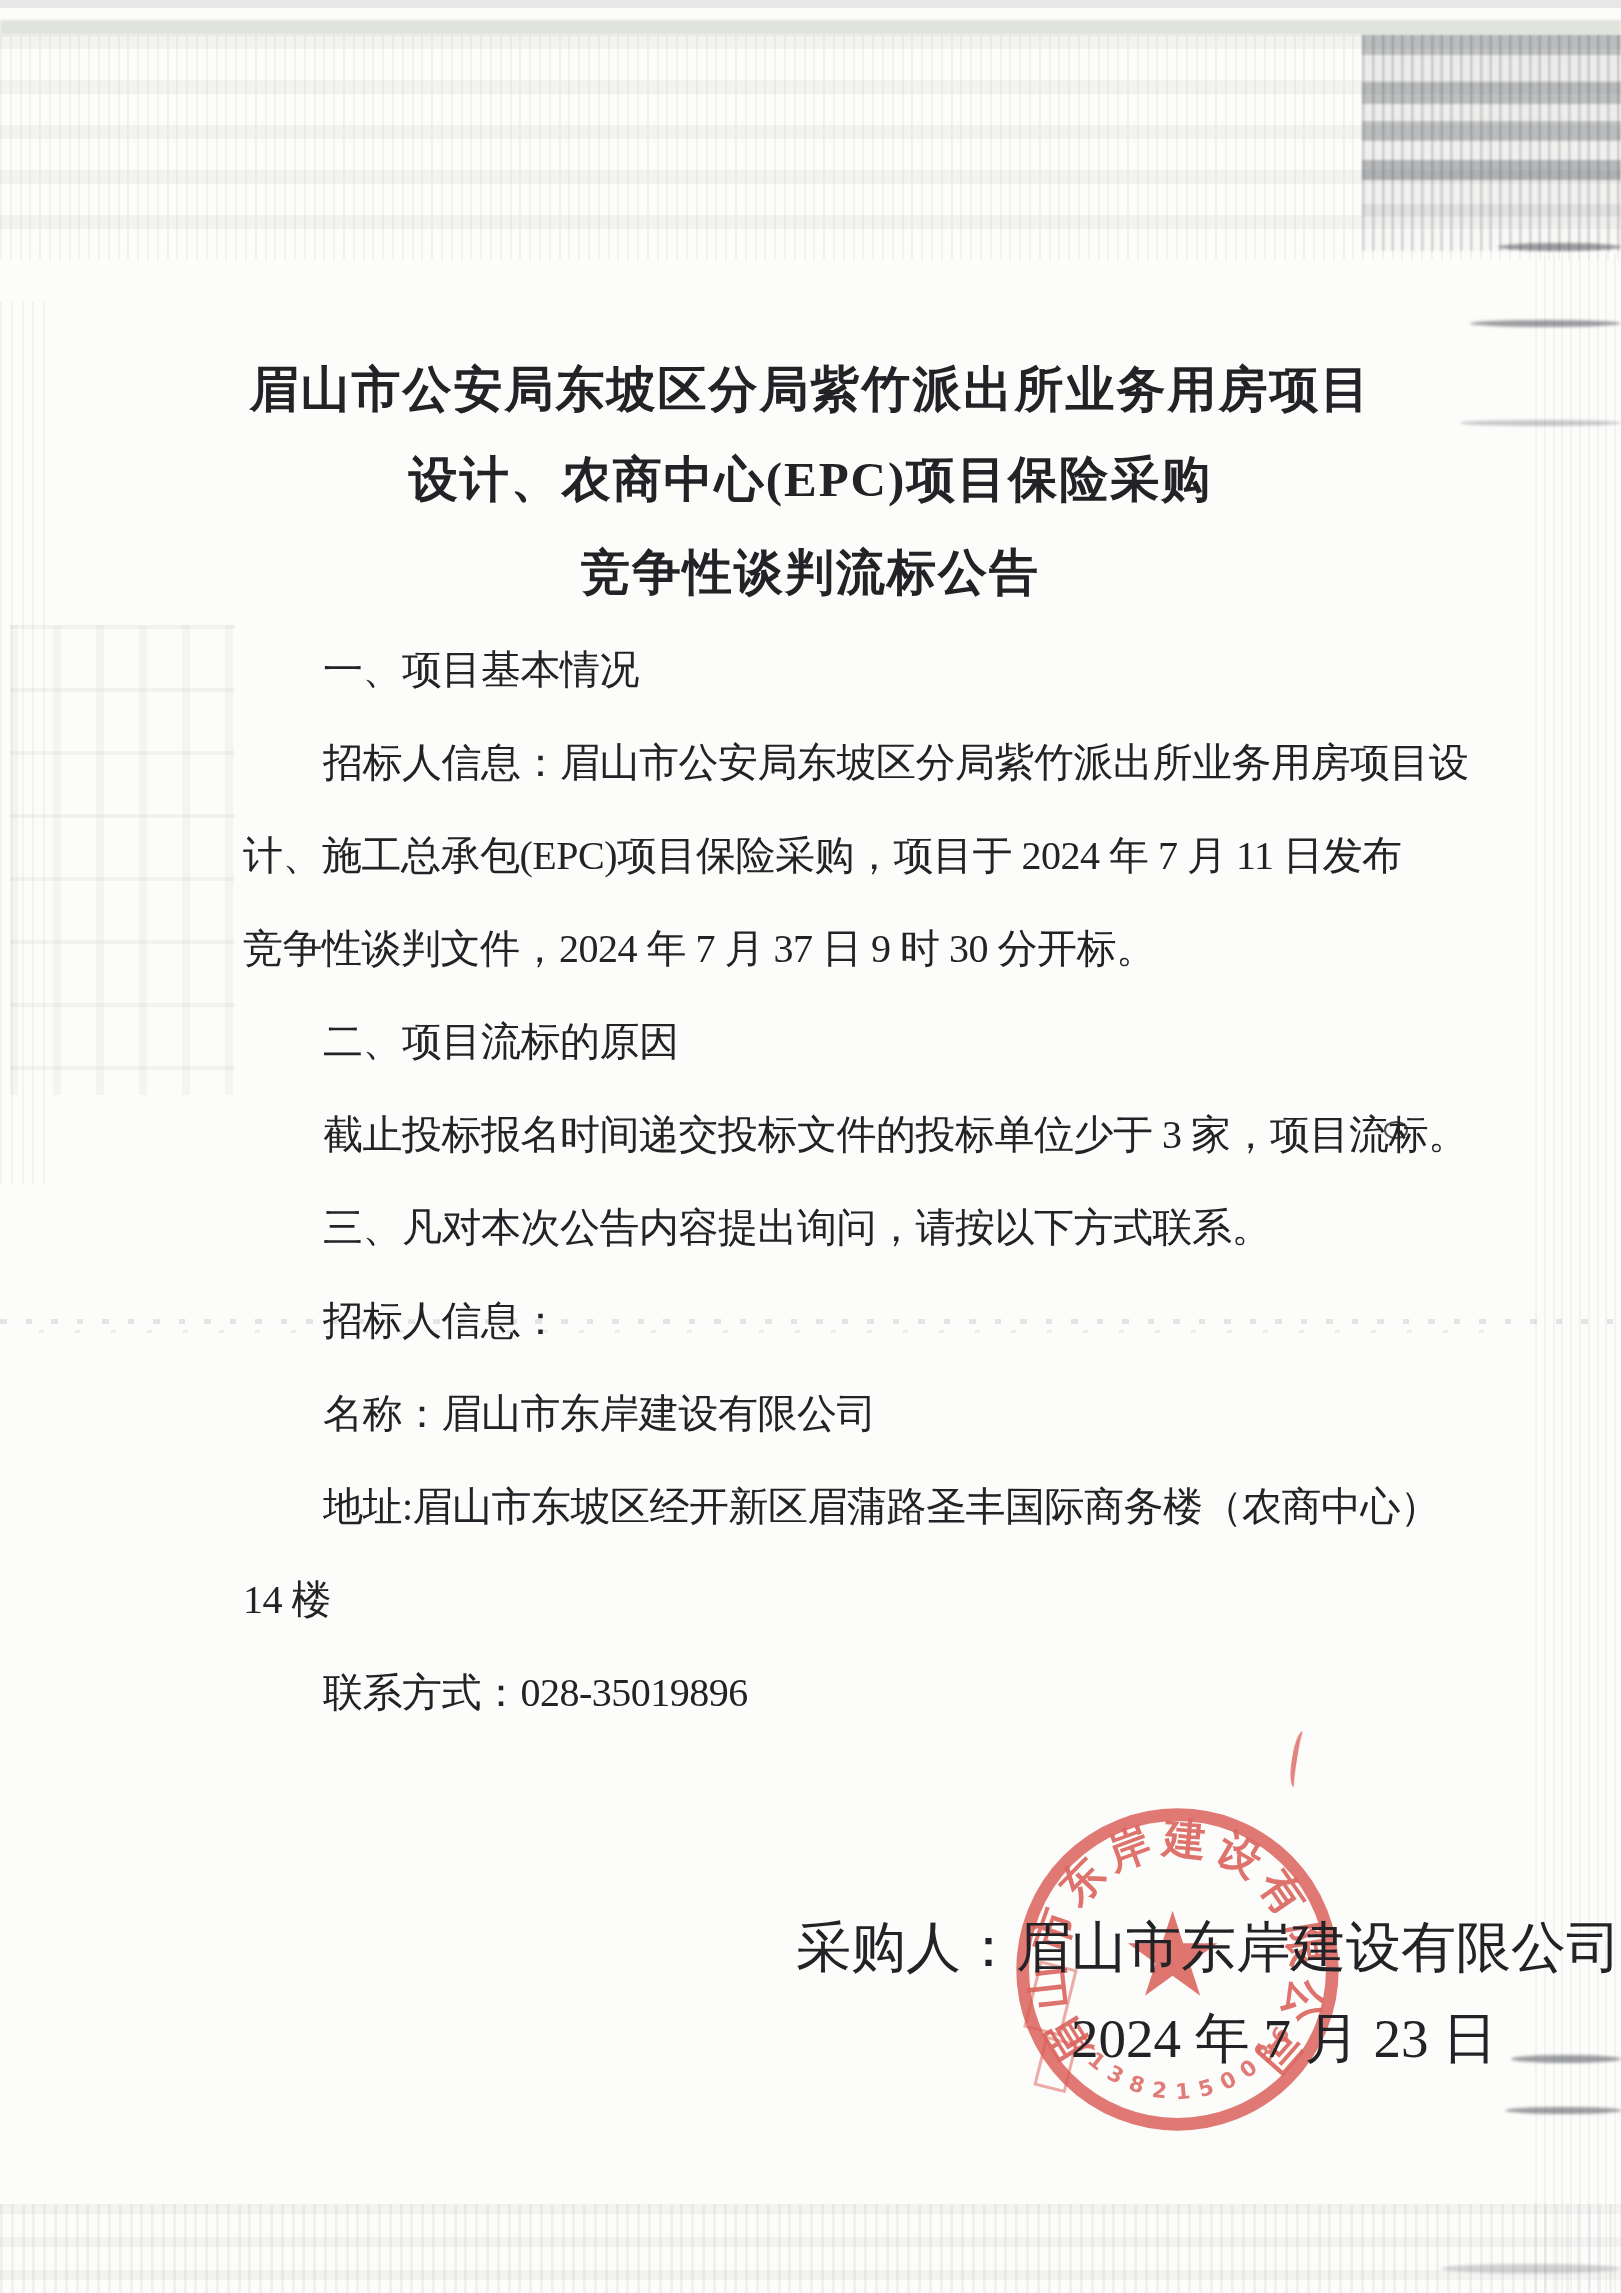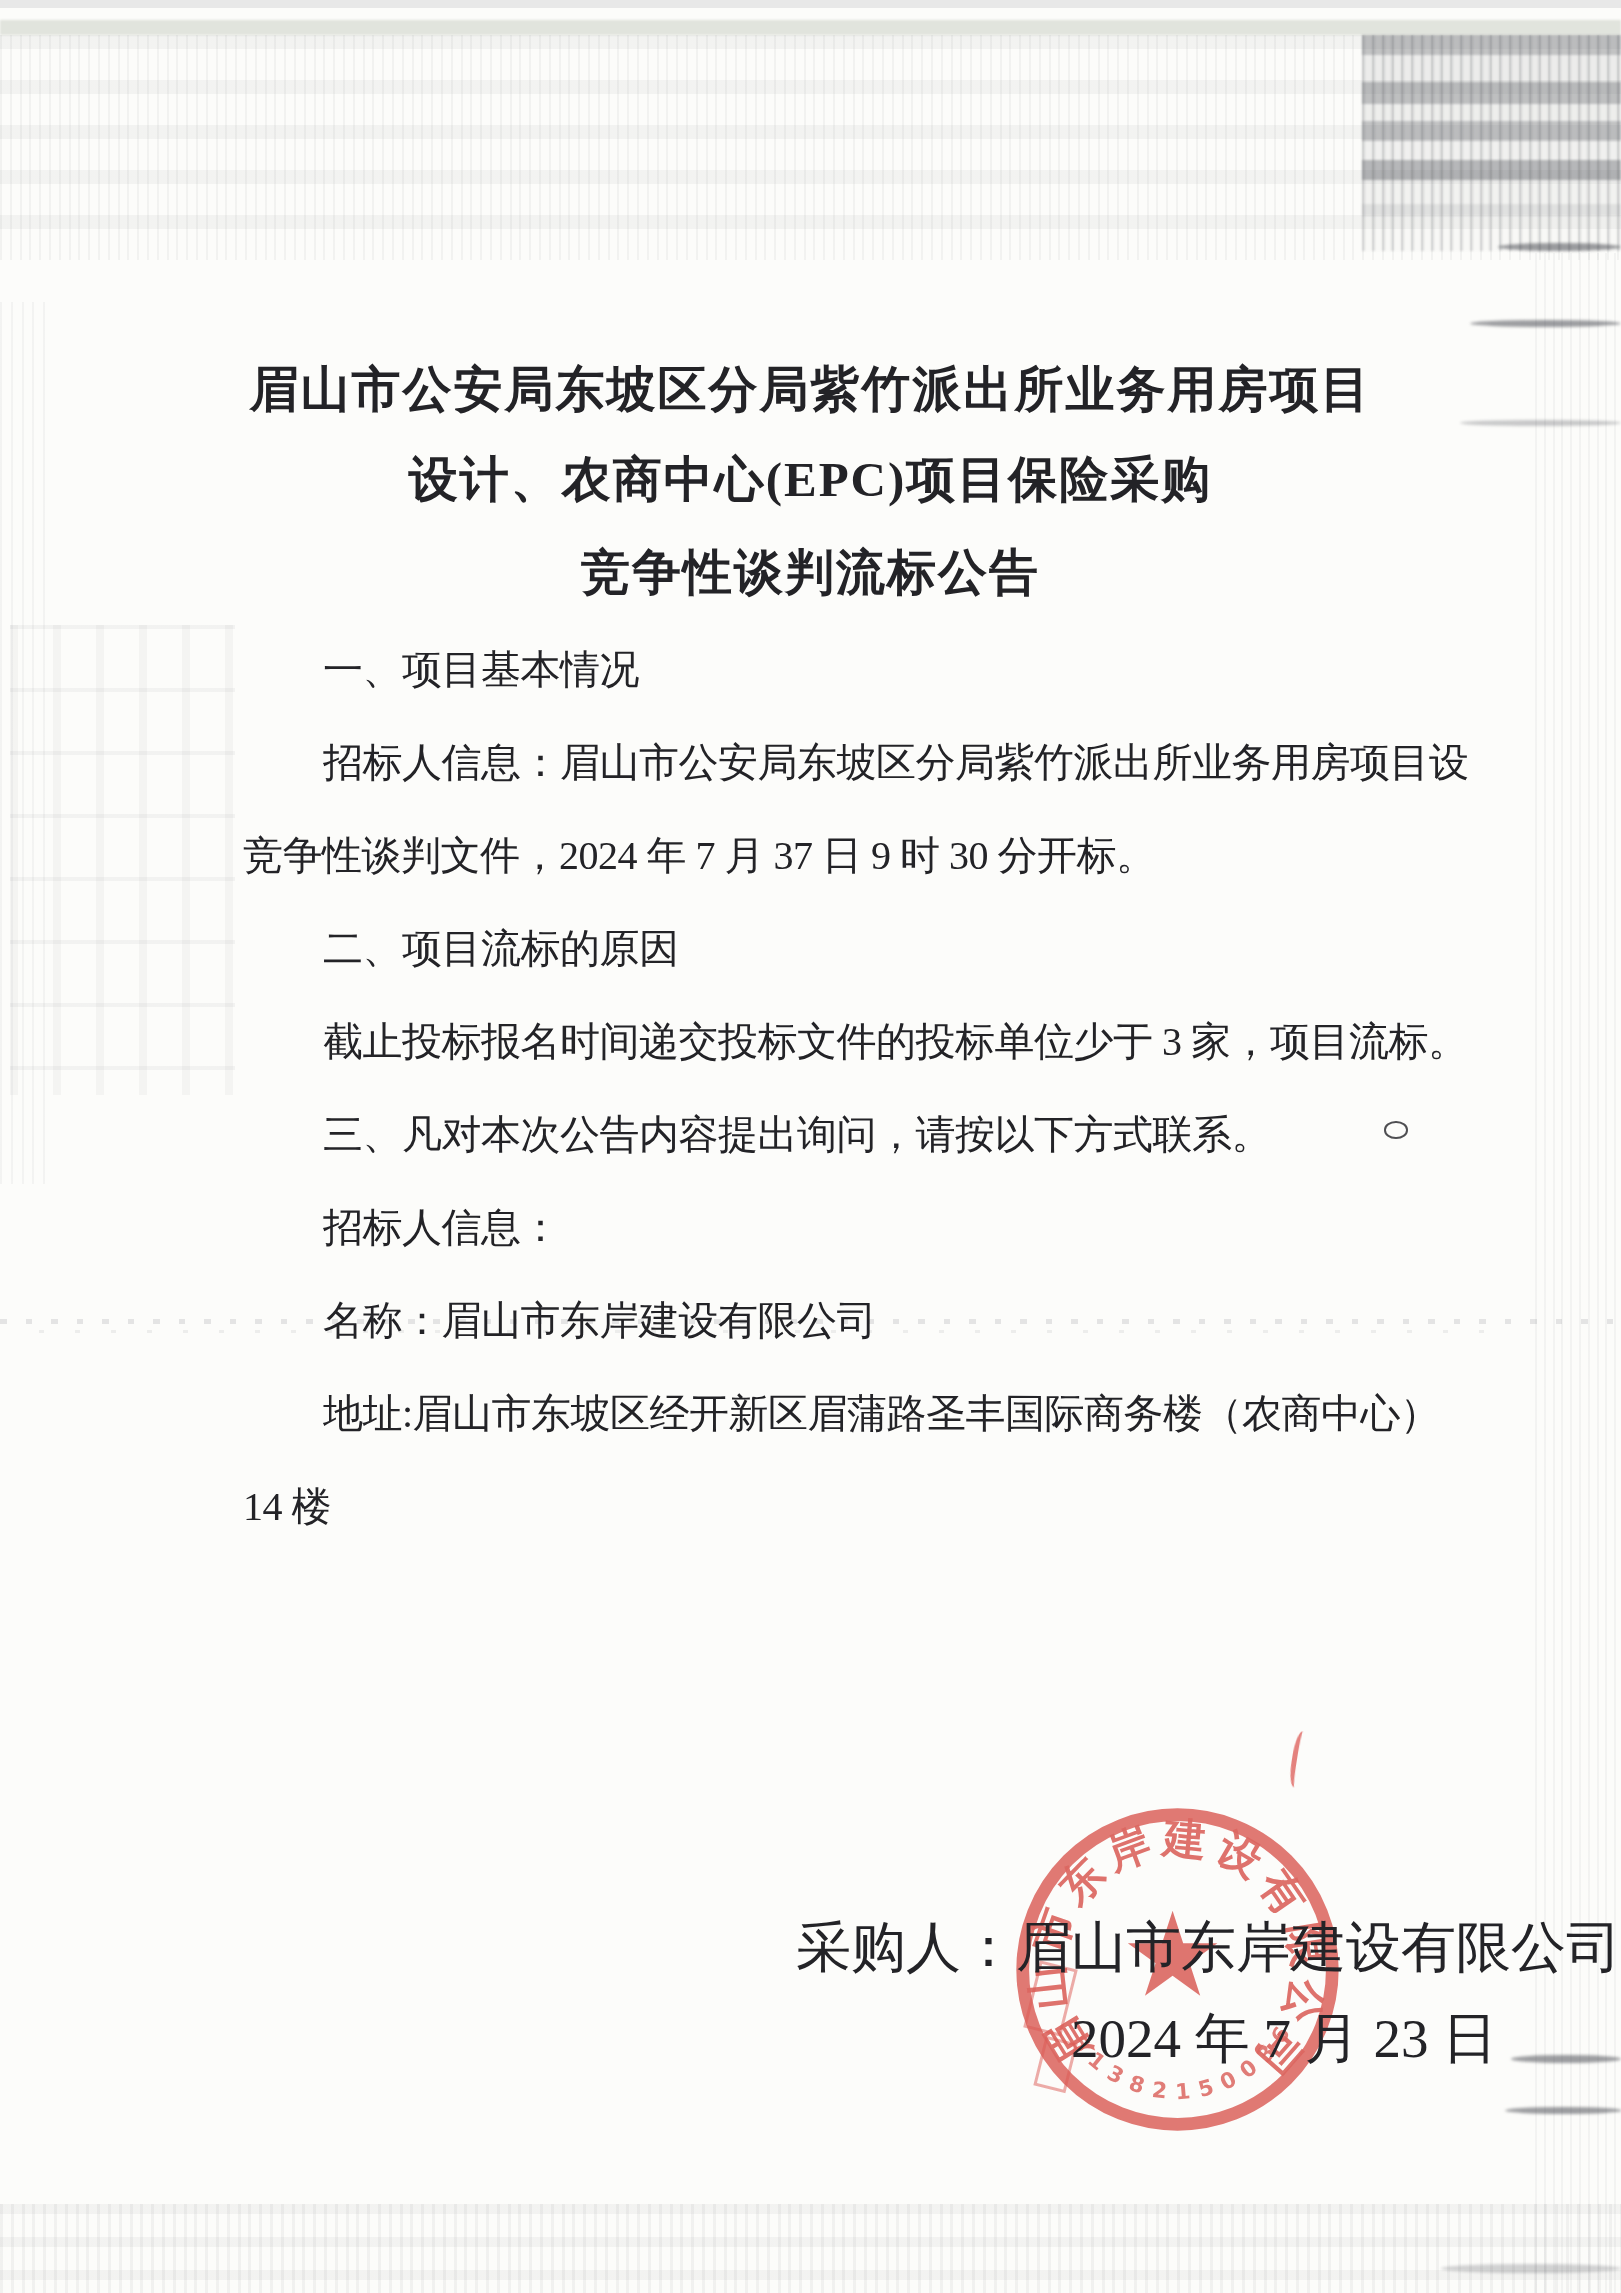--- a/index.html
+++ b/index.html
@@ -126,28 +126,30 @@
   <div class="streak streak-f"></div>
   <div class="artifact-o"></div>
 
   <div class="title-line t1">眉山市公安局东坡区分局紫竹派出所业务用房项目</div>
   <div class="title-line t2">设计、农商中心(EPC)项目保险采购</div>
   <div class="title-line t3">竞争性谈判流标公告</div>
 
   <div class="body-block">
       <div class="bline ind">一、项目基本情况</div>
       <div class="bline ind">招标人信息：眉山市公安局东坡区分局紫竹派出所业务用房项目设</div>
+      <div class="bline">计、施工总承包(EPC)项目保险采购，项目于 2024 年 7 月 11 日发布</div>
       <div class="bline">竞争性谈判文件，2024 年 7 月 37 日 9 时 30 分开标。</div>
       <div class="bline ind">二、项目流标的原因</div>
       <div class="bline ind">截止投标报名时间递交投标文件的投标单位少于 3 家，项目流标。</div>
       <div class="bline ind">三、凡对本次公告内容提出询问，请按以下方式联系。</div>
       <div class="bline ind">招标人信息：</div>
       <div class="bline ind">名称：眉山市东岸建设有限公司</div>
       <div class="bline ind">地址:眉山市东坡区经开新区眉蒲路圣丰国际商务楼（农商中心）</div>
       <div class="bline">14 楼</div>
+      <div class="bline ind">联系方式：028-35019896</div>
     </div>
 
   <svg class="seal" viewBox="0 0 346 346" xmlns="http://www.w3.org/2000/svg">
     <defs>
       <path id="sealArcTop" d="M 89.6 256.4 A 118 118 0 1 1 256.4 256.4" fill="none"></path>
       <path id="sealArcBottom" d="M 58.7 239 A 132 132 0 0 0 287.3 239" fill="none"></path>
     </defs>
     <circle class="seal-ring" cx="173" cy="173" r="158"></circle>
     <polygon class="seal-star" points="168,113 178.8,146.2 213.7,146.2 185.4,166.7 196.2,199.8 168,179.3 139.8,199.8 150.6,166.7 122.3,146.2 157.2,146.2"></polygon>
     <text class="seal-text" font-size="44" letter-spacing="8" font-family="'Liberation Serif','DejaVu Serif',serif">

